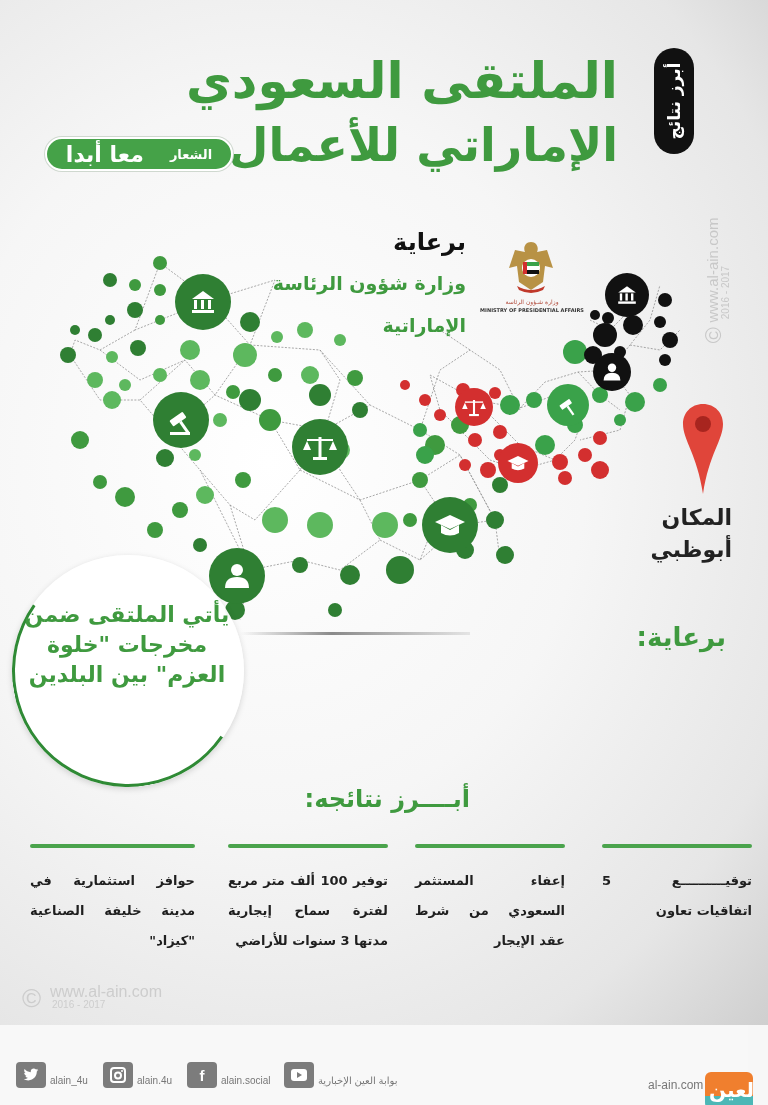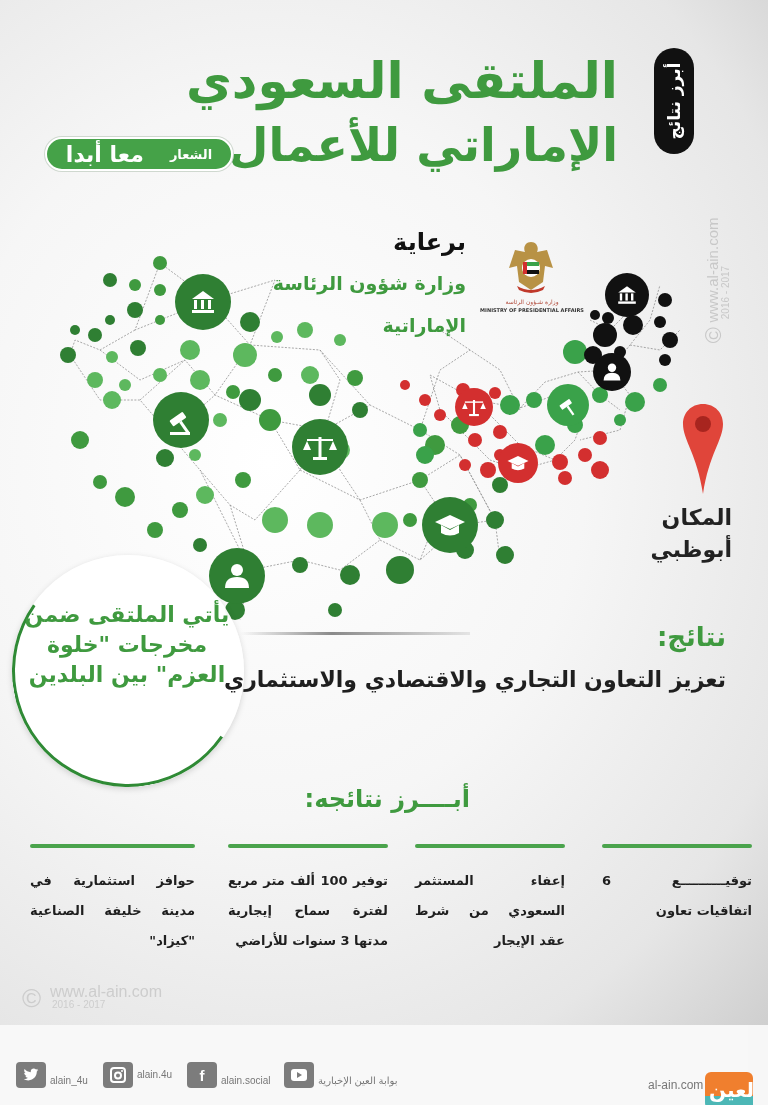--- a/index.html
+++ b/index.html
@@ -359,29 +359,28 @@
     <circle cx="22" cy="22" r="8" fill="#a8251f"></circle>
   </svg>
   <div class="loc-label rtl">المكان</div>
   <div class="loc-value rtl">أبوظبي</div>
 
   <div class="circle-note"></div>
   <div class="circle-arc"></div>
   <div class="circle-text">يأتي الملتقى ضمن مخرجات "خلوة العزم" بين البلدين</div>
   <div class="gray-line"></div>
 
-  <div class="goals-title rtl">نتائج:</div>
+  <div class="goals-title rtl">برعاية:</div>
   <div class="goals-list rtl">
-    <div>تعزيز التعاون التجاري والاقتصادي والاستثماري</div>
   </div>
 
   <div class="results-title rtl">أبــــرز نتائجه:</div>
   <div class="result-col" style="left:602px;">
     <div class="bar"></div>
-    <div class="txt">توقيــــــــــع 6 اتفاقيات تعاون</div>
+    <div class="txt">توقيــــــــــع 5 اتفاقيات تعاون</div>
   </div>
   <div class="result-col" style="left:415px;">
     <div class="bar"></div>
     <div class="txt">إعفاء المستثمر السعودي من شرط عقد الإيجار</div>
   </div>
   <div class="result-col" style="left:228px; width:160px;">
     <div class="bar"></div>
     <div class="txt">توفير 100 ألف متر مربع لفترة سماح إيجارية مدتها 3 سنوات للأراضي</div>
   </div>
   <div class="result-col" style="left:30px; width:165px;">
@@ -398,21 +397,21 @@
 
 <div class="footer">
   <div class="social" style="left:16px;">
     <span class="ico">
       <svg width="16" height="14" viewBox="0 0 24 20">
           <path d="M23 2.5c-.8.4-1.7.6-2.6.7.9-.6 1.6-1.4 2-2.5-.9.5-1.9.9-2.9 1.1C18.6.9 17.4.3 16.1.3c-2.5 0-4.5 2-4.5 4.5 0 .4 0 .7.1 1C7.9 5.6 4.6 3.8 2.4 1.1c-.4.7-.6 1.4-.6 2.3 0 1.6.8 2.9 2 3.7-.7 0-1.4-.2-2-.6v.1c0 2.2 1.6 4 3.6 4.4-.4.1-.8.2-1.2.2-.3 0-.6 0-.8-.1.6 1.8 2.2 3.1 4.2 3.1-1.5 1.2-3.5 1.9-5.6 1.9H1c2 1.3 4.4 2 6.9 2 8.3 0 12.8-6.9 12.8-12.8v-.6c.9-.6 1.6-1.4 2.3-2.2z" fill="#fff"></path>
         </svg>
     </span>
     <span class="handle">alain_4u</span>
   </div>
-  <div class="social" style="left:103px;align-items:center;">
+  <div class="social" style="left:103px;">
     <span class="ico">
       <svg width="16" height="16" viewBox="0 0 16 16">
           <rect x="1" y="1" width="14" height="14" rx="3" fill="none" stroke="#fff" stroke-width="2"></rect>
           <circle cx="8" cy="8.5" r="3" fill="none" stroke="#fff" stroke-width="2"></circle>
           <circle cx="12" cy="4" r="1" fill="#fff"></circle>
         </svg>
     </span>
     <span class="handle">alain.4u</span>
   </div>
   <div class="social" style="left:187px;">

